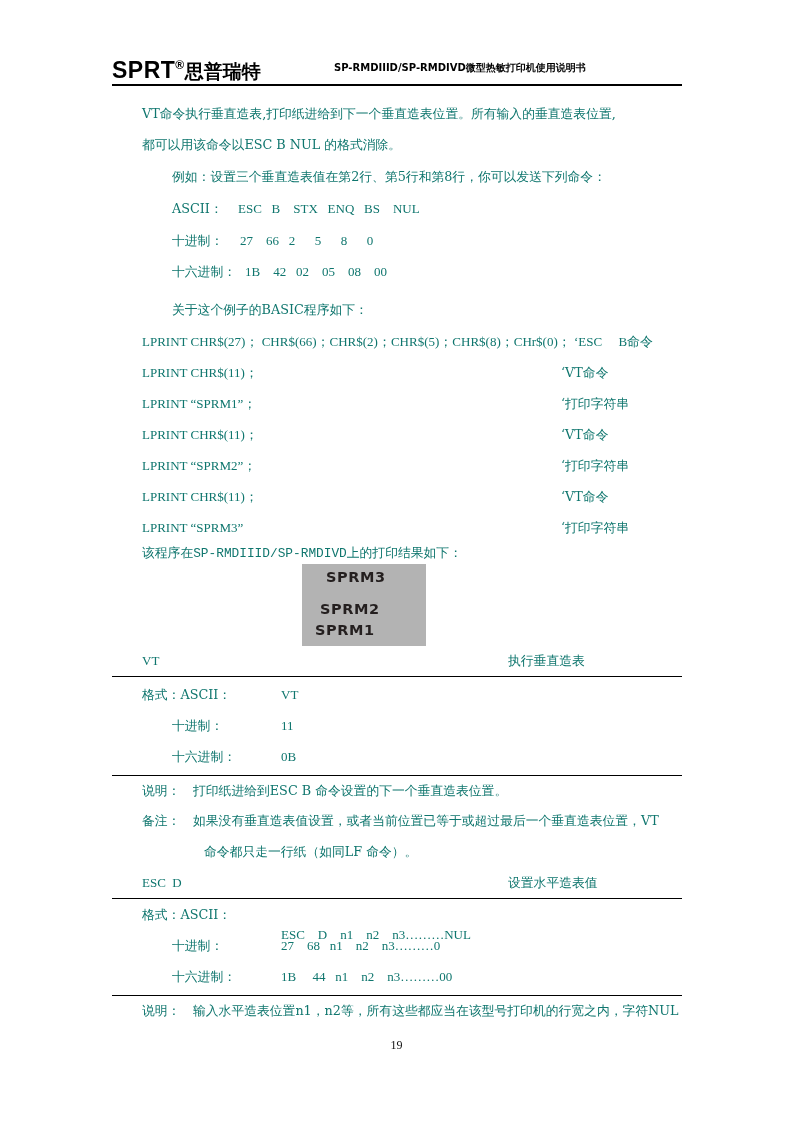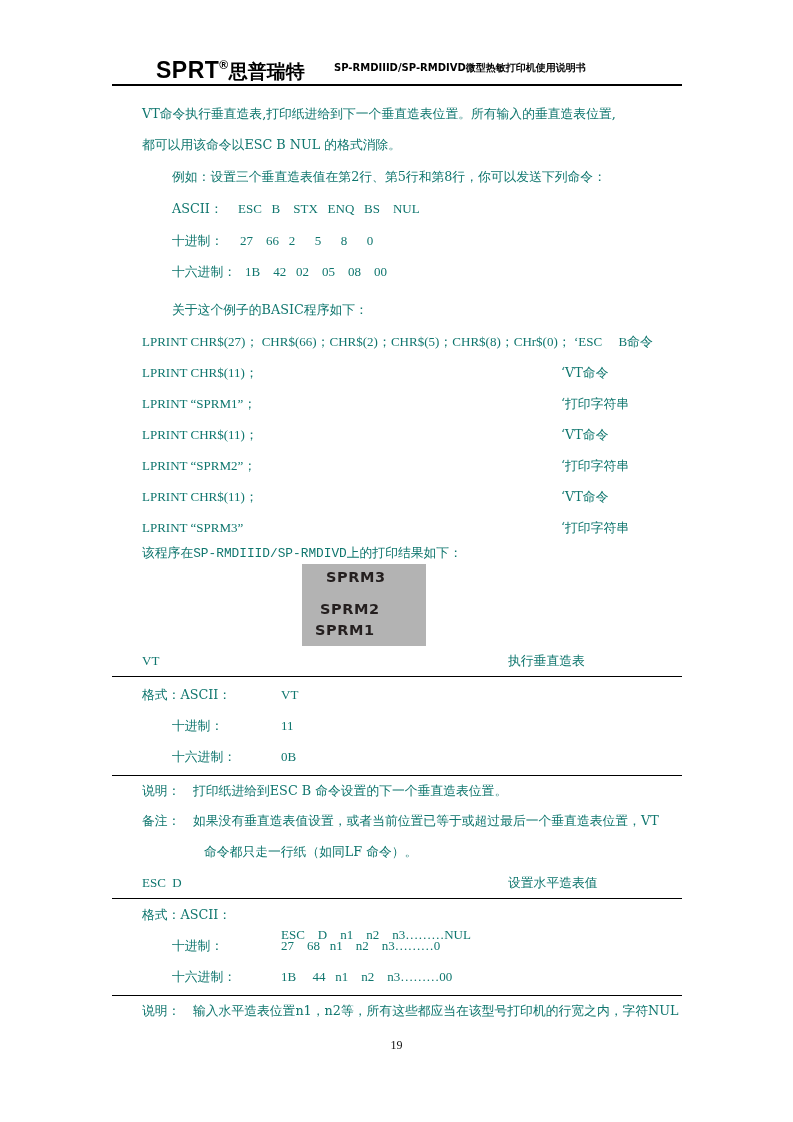--- a/index.html
+++ b/index.html
@@ -34,21 +34,20 @@
   .brand {
     position: absolute;
     left: 0;
     top: 0;
     white-space: nowrap;
     font-family: "Liberation Sans", "DejaVu Sans", sans-serif;
     font-weight: bold;
     font-size: 23px;
     letter-spacing: 0.5px;
     line-height: 30px;
-    margin-left: 44px;
   }
   .brand .reg {
     font-size: 12px;
     vertical-align: super;
     font-weight: bold;
   }
   .brand .cn {
     font-family: "DejaVu Sans", "Liberation Sans", sans-serif;
     font-size: 19px;
     font-weight: bold;

